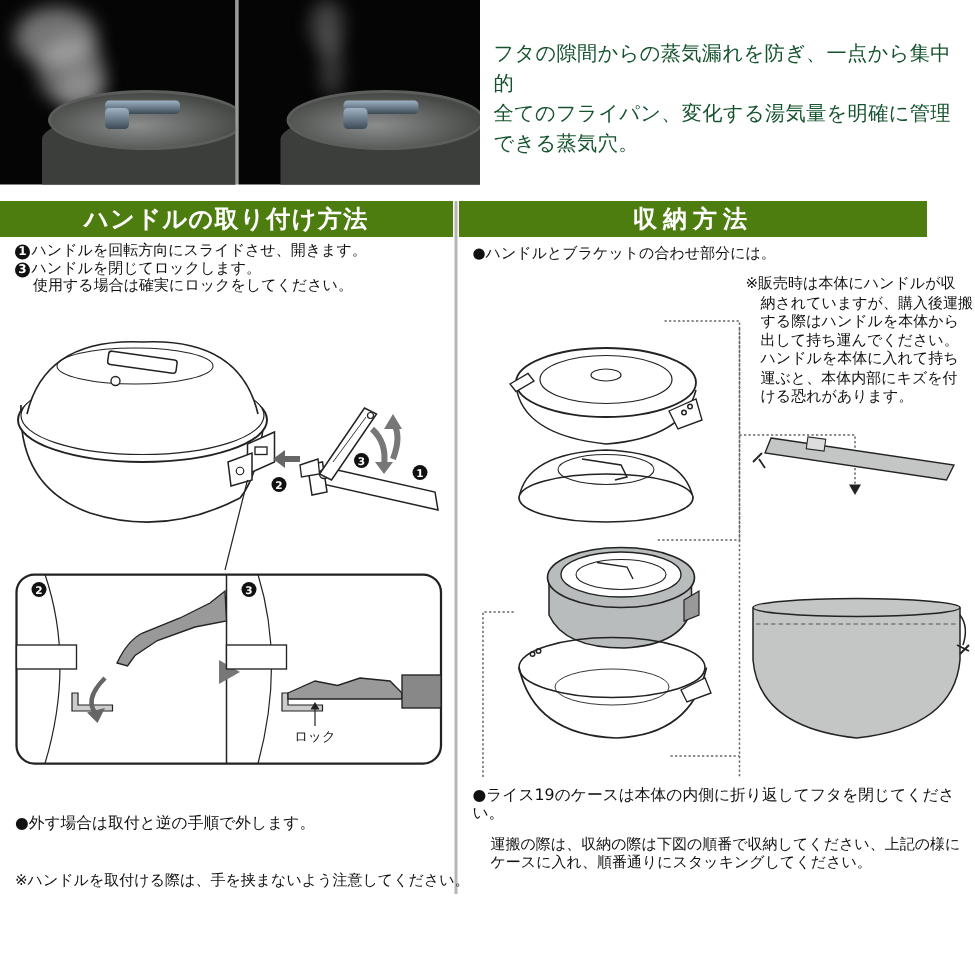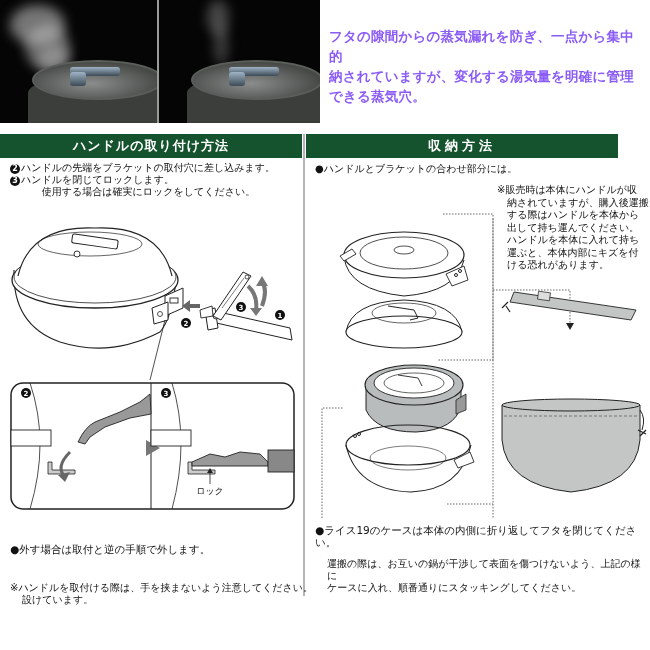--- a/index.html
+++ b/index.html
@@ -11,36 +11,36 @@
   .photo-1 { left: 0; width: 157px; }
   .photo-2 { left: 159px; width: 161px; }
   .photo-sep { position: absolute; left: 157px; top: 0; width: 2px; height: 123px; background: #9a9a9a; }
   .steam { position: absolute; border-radius: 50%; filter: blur(6px); }
   .pot-body { position: absolute; border-radius: 50% 50% 0 0 / 30% 30% 0 0; }
   .pot-lid { position: absolute; border-radius: 50%; }
   .pot-handle { position: absolute; background: linear-gradient(#9fb3c5,#3c4a55); border-radius: 3px; }
 
   .intro-text {
     position: absolute; left: 329px; top: 26px; width: 318px;
-    font-size: 13.5px; line-height: 20px; color: #8b5cf6; letter-spacing: 0.2px; font-weight: bold;
+    font-size: 13.5px; line-height: 20px; color: #14532d; letter-spacing: 0.2px;
   }
 
   
   .section-header {
-    position: absolute; top: 134px; height: 24px; background: #14532d;
-    color: #fff; font-weight: bold; font-size: 13px; text-align: center; line-height: 24px;
+    position: absolute; top: 134px; height: 24px; background: #4d7c0f;
+    color: #fff; font-weight: bold; font-size: 16px; text-align: center; line-height: 24px;
     letter-spacing: 1px;
   }
   .hdr-left { left: 0; width: 302px; }
   .hdr-right { left: 306px; width: 312px; letter-spacing: 4px; }
   .col-divider { position: absolute; left: 303px; top: 134px; width: 2px; height: 462px; background: #b5b5b5; }
 
   .step-list { position: absolute; left: 10px; top: 162px; font-size: 10px; line-height: 11.5px; }
   .step-list .item { white-space: nowrap; }
-  .step-list .indent { padding-left: 12px; text-align: center; }
+  .step-list .indent { padding-left: 12px; }
   .num-badge {
     display: inline-block; width: 10px; height: 10px; border-radius: 50%; background: #111; color: #fff;
     font-size: 8px; line-height: 10px; text-align: center; font-weight: bold; vertical-align: 0px; margin-right: 1px;
   }
 
   .note-block { position: absolute; font-size: 10px; line-height: 12px; }
   .note-block .indent { padding-left: 12px; }
   .bullet-line { font-size: 10.5px; }
 
   .storage-intro { position: absolute; left: 315px; top: 162px; font-size: 10px; }
@@ -66,30 +66,30 @@
   <div class="steam" style="left:48px;top:0px;width:22px;height:35px;background:rgba(170,170,170,0.4);"></div>
   <div class="steam" style="left:55px;top:25px;width:14px;height:40px;background:rgba(170,170,170,0.35);"></div>
   <div class="pot-body" style="left:28px;top:75px;width:140px;height:60px;background:#3c3e3c;"></div>
   <div class="pot-lid" style="left:32px;top:60px;width:132px;height:40px;background:radial-gradient(ellipse at 45% 60%, #8a8d8b, #474947 70%);border:2px solid #5c5e5c;"></div>
   <div class="pot-handle" style="left:70px;top:67px;width:50px;height:9px;"></div>
   <div class="pot-handle" style="left:70px;top:72px;width:16px;height:14px;"></div>
 </div>
 
 <div class="intro-text">
   <div>フタの隙間からの蒸気漏れを防ぎ、一点から集中的</div>
-  <div>納されていますが、変化する湯気量を明確に管理</div>
+  <div>全てのフライパン、変化する湯気量を明確に管理</div>
   <div>できる蒸気穴。</div>
 </div>
 
 <div class="section-header hdr-left">ハンドルの取り付け方法</div>
 <div class="section-header hdr-right">収納方法</div>
 <div class="col-divider"></div>
 
 <div class="step-list">
-  <div class="item"><span class="num-badge">2</span><span>ハンドルの先端をブラケットの取付穴に差し込みます。</span></div>
+  <div class="item"><span class="num-badge">1</span><span>ハンドルを回転方向にスライドさせ、開きます。</span></div>
   <div class="item"><span class="num-badge">3</span><span>ハンドルを閉じてロックします。</span></div>
   <div class="item indent">使用する場合は確実にロックをしてください。</div>
 </div>
 
 <svg style="left:0;top:220px;" width="303" height="160" viewBox="0 0 303 160">
 
   <path d="M14 50 Q 12 105 60 122 Q 110 138 160 112 Q 172 98 176 60" fill="#fff" stroke="#222" stroke-width="1.1"></path>
 
   <ellipse cx="95" cy="60" rx="83" ry="28" fill="#fff" stroke="#222" stroke-width="1.3"></ellipse>
   <ellipse cx="95" cy="57" rx="81" ry="26" fill="#fff" stroke="#222" stroke-width="0.8"></ellipse>
@@ -156,21 +156,20 @@
   <line x1="200" y1="102" x2="200" y2="88" stroke="#222" stroke-width="0.8"></line>
   <path d="M197 91 L200 86 L203 91 Z" fill="#222"></path>
   <text x="200" y="112" font-size="9" text-anchor="middle" fill="#222" font-family="DejaVu Sans, sans-serif">ロック</text>
 </svg>
 
 <div class="note-block" style="left:10px;top:543px;">
   <div class="bullet-line">●外す場合は取付と逆の手順で外します。</div>
 </div>
 <div class="note-block" style="left:10px;top:582px;">
   <div>※ハンドルを取付ける際は、手を挟まないよう注意してください。</div>
-  <div class="indent">設けています。</div>
 </div>
 
 <div class="storage-intro">●ハンドルとブラケットの合わせ部分には。</div>
 <div class="storage-note">
   <div>※販売時は本体にハンドルが収</div>
   <div class="indent">納されていますが、購入後運搬</div>
   <div class="indent">する際はハンドルを本体から</div>
   <div class="indent">出して持ち運んでください。</div>
   <div class="indent">ハンドルを本体に入れて持ち</div>
   <div class="indent">運ぶと、本体内部にキズを付</div>
@@ -222,15 +221,15 @@
   <ellipse cx="265" cy="205" rx="69" ry="6" fill="#c4c6c6" stroke="#222" stroke-width="1"></ellipse>
   <line x1="198" y1="216" x2="332" y2="216" stroke="#555" stroke-width="0.7" stroke-dasharray="3,2"></line>
   <path d="M334 210 Q 340 218 336 230" fill="none" stroke="#222" stroke-width="1"></path>
   <path d="M332 230 L340 234 M334 236 L340 230" stroke="#222" stroke-width="1.3"></path>
 </svg>
 
 <div class="note-block" style="left:315px;top:524px;">
   <div class="bullet-line">●ライス19のケースは本体の内側に折り返してフタを閉じてください。</div>
 </div>
 <div class="note-block" style="left:315px;top:558px;">
-  <div class="indent">運搬の際は、お互いの鍋が干渉して表面を傷つけないよう、上記の様に</div>
+  <div class="indent">運搬の際は、収納の際は下図の順番で収納してください、上記の様に</div>
   <div class="indent">ケースに入れ、順番通りにスタッキングしてください。</div>
 </div>
 
 </body></html>

